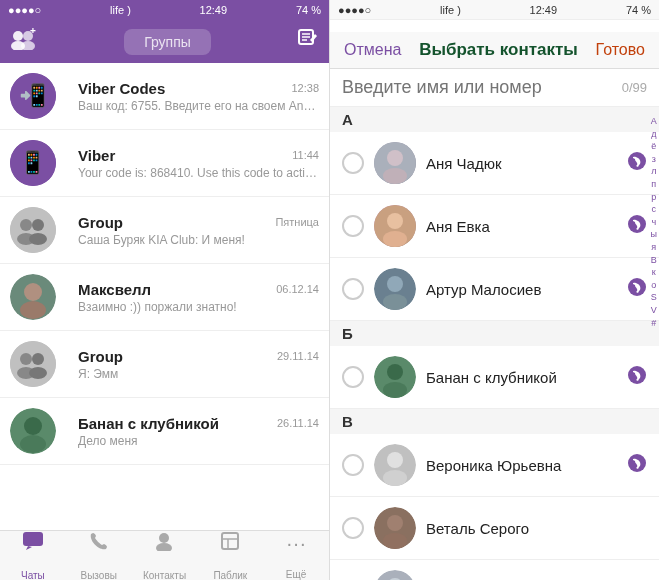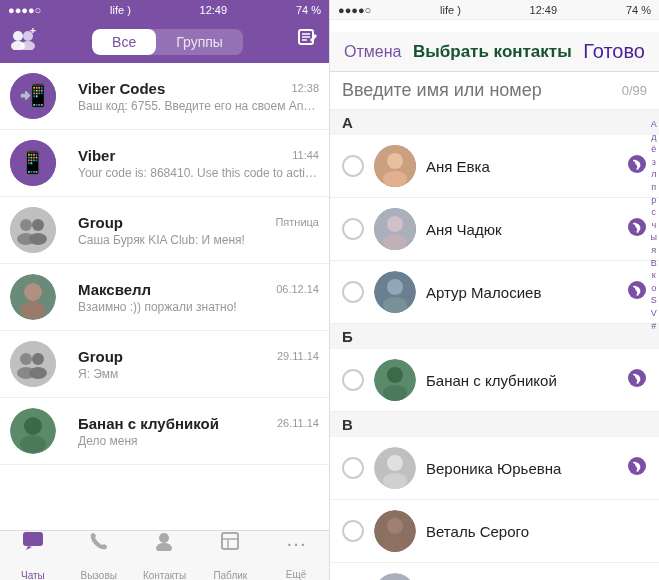--- a/index.html
+++ b/index.html
@@ -214,22 +214,22 @@
 
     .header-title {
       font-size: 17px;
       font-weight: bold;
       color: #14532d;
     }
 
     .done-btn {
       background: none;
       border: none;
-      color: #4c1d95;
-      font-size: 20px;
+      color: #c2410c;
+      font-size: 16px;
       cursor: pointer;
     }
 
     .search-bar {
       padding: 8px 12px;
       border-bottom: 1px solid #eee;
       display: flex;
       align-items: center;
       justify-content: space-between;
     }
@@ -347,21 +347,20 @@
       <svg width="28" height="22" viewBox="0 0 28 22" fill="white">
         <circle cx="8" cy="8" r="5" fill="white" opacity="0.9"></circle>
         <circle cx="18" cy="8" r="5" fill="white" opacity="0.7"></circle>
         <ellipse cx="8" cy="18" rx="7" ry="5" fill="white" opacity="0.9"></ellipse>
         <ellipse cx="18" cy="18" rx="7" ry="5" fill="white" opacity="0.7"></ellipse>
         <text x="20" y="6" fill="white" font-size="10" font-weight="bold">+</text>
       </svg>
     </button>
 
     <div class="tab-switcher">
-      <button class="tab-btn active">Все</button>
       <button class="tab-btn">Группы</button>
     </div>
 
     <button class="compose-btn">
       <svg width="22" height="22" viewBox="0 0 22 22" fill="none">
         <rect x="2" y="2" width="14" height="14" rx="2" stroke="white" stroke-width="2"></rect>
         <line x1="5" y1="6" x2="13" y2="6" stroke="white" stroke-width="1.5"></line>
         <line x1="5" y1="9" x2="13" y2="9" stroke="white" stroke-width="1.5"></line>
         <line x1="5" y1="12" x2="10" y2="12" stroke="white" stroke-width="1.5"></line>
         <path d="M15 14 L20 8 L18 6 L13 12 Z" fill="white"></path>
@@ -541,46 +540,46 @@
     <input class="search-input" type="text" placeholder="Введите имя или номер" style="">
     <span class="search-count">0/99</span>
   </div>
 
   <div class="contact-list">
 
     <div class="section-header">А</div>
 
     <div class="contact-item">
       <div class="radio-circle"></div>
+      <div class="contact-avatar photo-anya2">
+        <svg width="42" height="42" viewBox="0 0 42 42">
+          <circle cx="21" cy="21" r="21" fill="#aab0bb"></circle>
+          <circle cx="21" cy="16" r="8" fill="#d0c0c8"></circle>
+          <ellipse cx="21" cy="34" rx="12" ry="8" fill="#c0b0b8"></ellipse>
+        </svg>
+      </div>
+      <span class="contact-name">Аня Чадюк</span>
+      <span class="viber-icon">
+        <svg width="20" height="20" viewBox="0 0 20 20">
+          <circle cx="10" cy="10" r="9" fill="#7b4fa3"></circle>
+          <path d="M6 6 C6 6 8 5 11 7 C14 9 14 13 12 14 L11 16 L9 15 C9 15 11 14 10 12 C9 10 8 10 8 8 L6 7 Z" fill="white"></path>
+        </svg>
+      </span>
+    </div>
+
+    <div class="contact-item">
+      <div class="radio-circle"></div>
       <div class="contact-avatar photo-anya1">
         <svg width="42" height="42" viewBox="0 0 42 42">
           <circle cx="21" cy="21" r="21" fill="#c9a080"></circle>
           <circle cx="21" cy="16" r="8" fill="#e8c0a0"></circle>
           <ellipse cx="21" cy="34" rx="12" ry="8" fill="#e0b090"></ellipse>
         </svg>
       </div>
       <span class="contact-name">Аня Евка</span>
-      <span class="viber-icon">
-        <svg width="20" height="20" viewBox="0 0 20 20">
-          <circle cx="10" cy="10" r="9" fill="#7b4fa3"></circle>
-          <path d="M6 6 C6 6 8 5 11 7 C14 9 14 13 12 14 L11 16 L9 15 C9 15 11 14 10 12 C9 10 8 10 8 8 L6 7 Z" fill="white"></path>
-        </svg>
-      </span>
-    </div>
-
-    <div class="contact-item">
-      <div class="radio-circle"></div>
-      <div class="contact-avatar photo-anya2">
-        <svg width="42" height="42" viewBox="0 0 42 42">
-          <circle cx="21" cy="21" r="21" fill="#aab0bb"></circle>
-          <circle cx="21" cy="16" r="8" fill="#d0c0c8"></circle>
-          <ellipse cx="21" cy="34" rx="12" ry="8" fill="#c0b0b8"></ellipse>
-        </svg>
-      </div>
-      <span class="contact-name">Аня Чадюк</span>
       <span class="viber-icon">
         <svg width="20" height="20" viewBox="0 0 20 20">
           <circle cx="10" cy="10" r="9" fill="#7b4fa3"></circle>
           <path d="M6 6 C6 6 8 5 11 7 C14 9 14 13 12 14 L11 16 L9 15 C9 15 11 14 10 12 C9 10 8 10 8 8 L6 7 Z" fill="white"></path>
         </svg>
       </span>
     </div>
 
     <div class="contact-item">
       <div class="radio-circle"></div>

